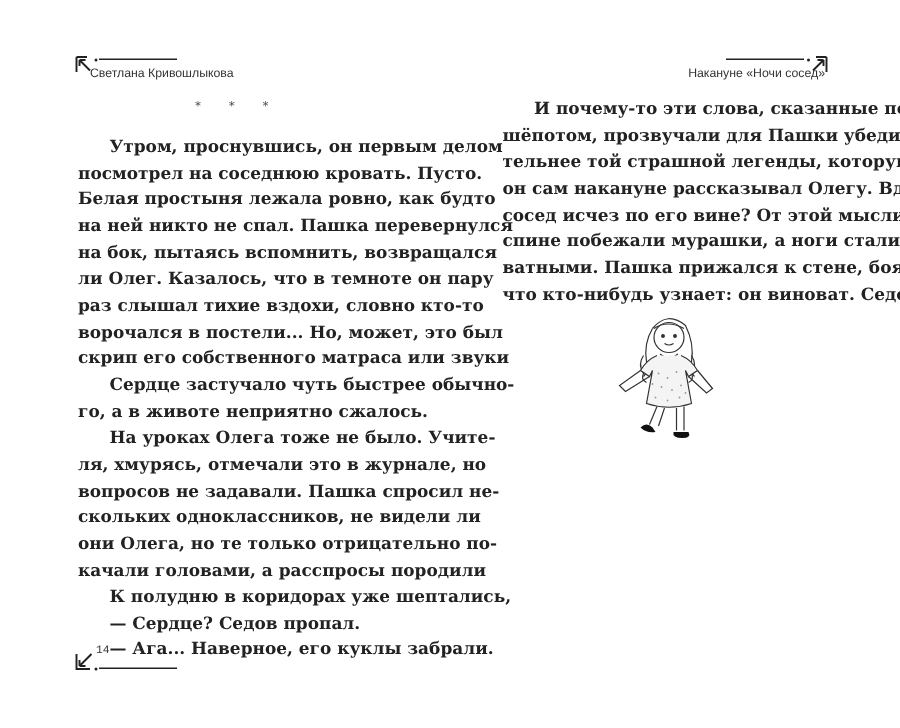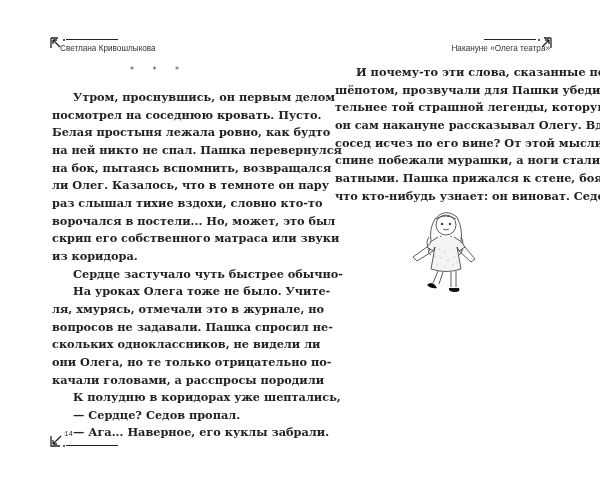--- a/index.html
+++ b/index.html
@@ -54,22 +54,22 @@
   <div class="text-col col-left" id="col-left">
       <span class="ln indent">Утром, проснувшись, он первым делом</span>
       <span class="ln">посмотрел на соседнюю кровать. Пусто.</span>
       <span class="ln">Белая простыня лежала ровно, как будто</span>
       <span class="ln">на ней никто не спал. Пашка перевернулся</span>
       <span class="ln">на бок, пытаясь вспомнить, возвращался</span>
       <span class="ln">ли Олег. Казалось, что в темноте он пару</span>
       <span class="ln">раз слышал тихие вздохи, словно кто-то</span>
       <span class="ln">ворочался в постели... Но, может, это был</span>
       <span class="ln">скрип его собственного матраса или звуки</span>
-      <span class="ln last">из коридора.</span>
       <span class="ln indent">Сердце застучало чуть быстрее обычно-</span>
+      <span class="ln last">го, а в животе неприятно сжалось.</span>
       <span class="ln indent">На уроках Олега тоже не было. Учите-</span>
       <span class="ln">ля, хмурясь, отмечали это в журнале, но</span>
       <span class="ln">вопросов не задавали. Пашка спросил не-</span>
       <span class="ln">скольких одноклассников, не видели ли</span>
       <span class="ln">они Олега, но те только отрицательно по-</span>
       <span class="ln">качали головами, а расспросы породили</span>
       <span class="ln indent">К полудню в коридорах уже шептались,</span>
       <span class="ln indent last">— Сердце? Седов пропал.</span>
       <span class="ln indent last">— Ага... Наверное, его куклы забрали.</span>
     </div>
@@ -81,21 +81,21 @@
   <div class="orn-line" style="left:66px;top:445px;width:52px;"></div>
   <div class="folio" style="left:64px;top:430px;">14</div>
 </div>
 
 <div class="page page-right">
   <div class="orn-line" style="left:184px;top:39px;width:52px;"></div>
   <div class="orn-dot" style="left:238px;top:39px;"></div>
   <svg class="orn-icon" style="left:240px;top:37px;" viewBox="0 0 12 12">
     <path d="M11 1 L11 11 M11 1 L4 1 M9 3 L2 10 M9 3 L9 7 M9 3 L5 3" stroke="#222" stroke-width="1.3" fill="none"></path>
   </svg>
-  <div class="running-head rh-right">Накануне «Олега театра»</div>
+  <div class="running-head rh-right">Накануне «Ночи сосед»</div>
 </div>
 
 <div class="text-col col-right" id="col-right">
     <span class="ln indent">И почему-то эти слова, сказанные полу-</span>
     <span class="ln">шёпотом, прозвучали для Пашки убеди-</span>
     <span class="ln">тельнее той страшной легенды, которую</span>
     <span class="ln">он сам накануне рассказывал Олегу. Вдруг</span>
     <span class="ln">сосед исчез по его вине? От этой мысли по</span>
     <span class="ln">спине побежали мурашки, а ноги стали</span>
     <span class="ln">ватными. Пашка прижался к стене, боясь,</span>

